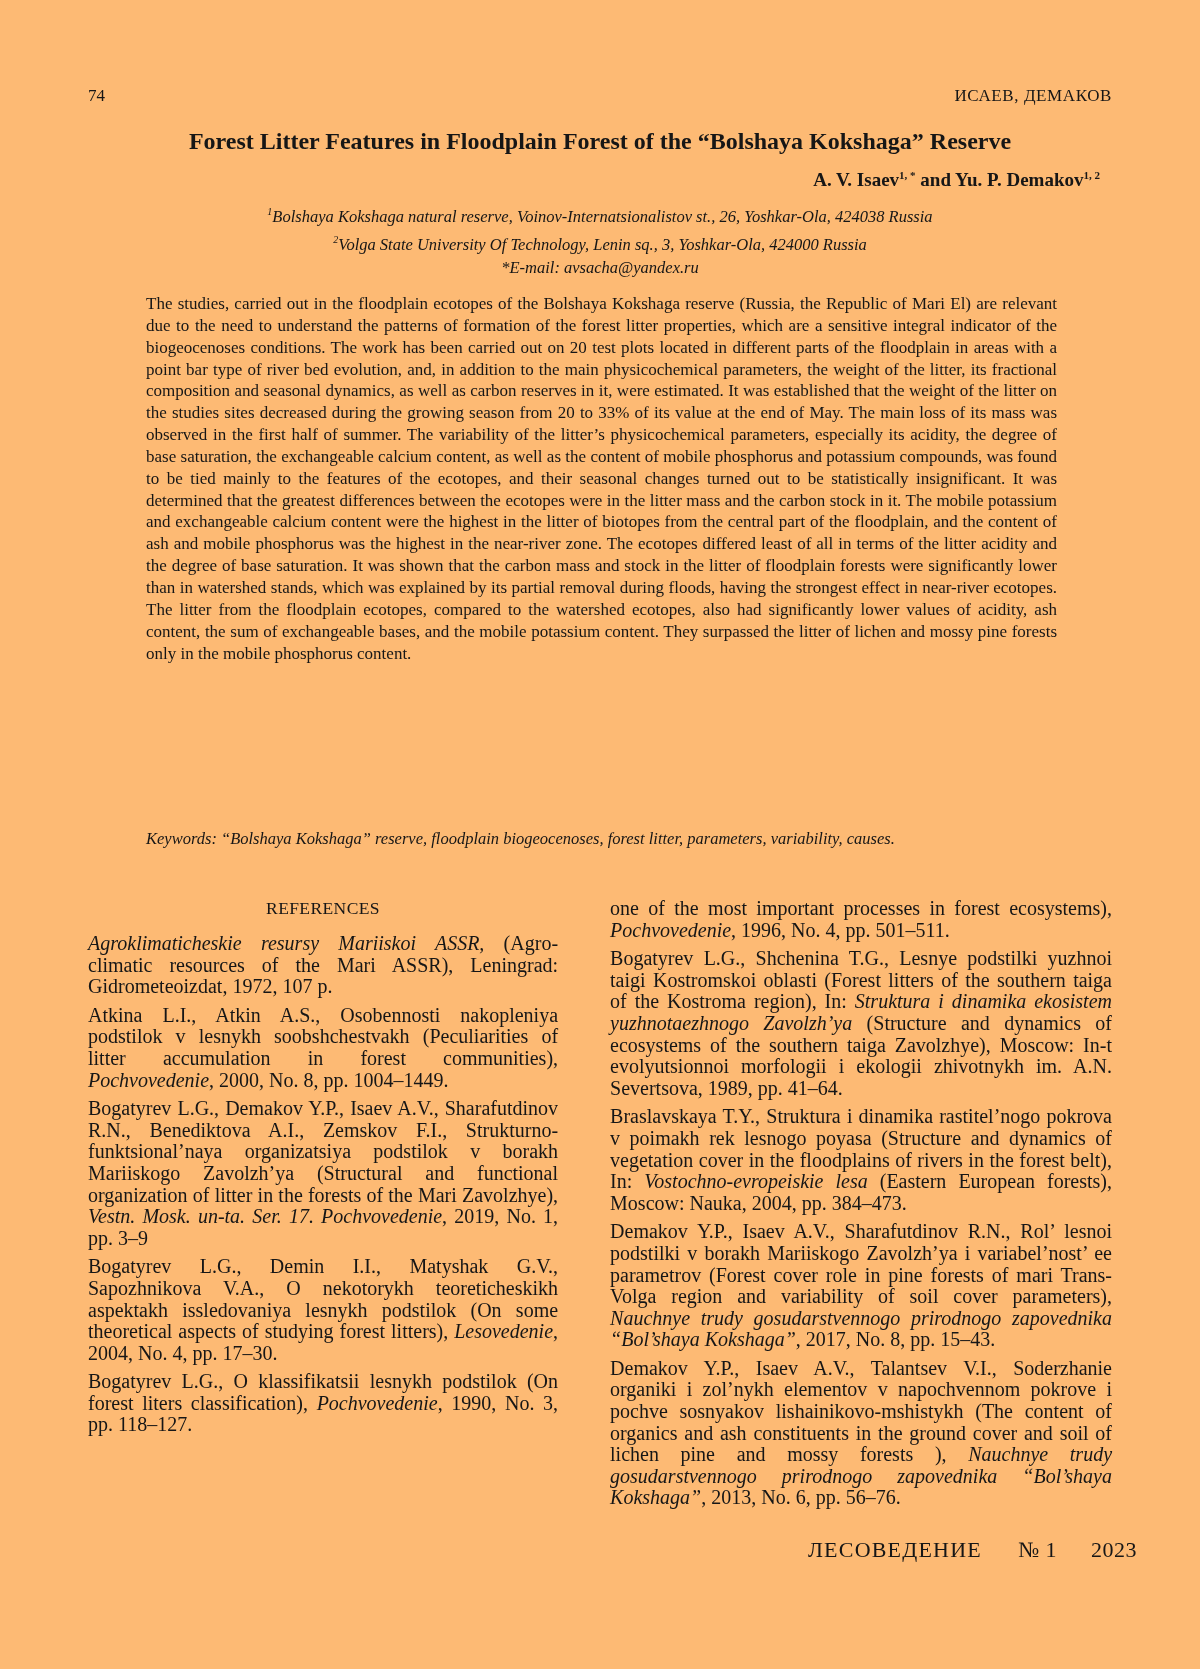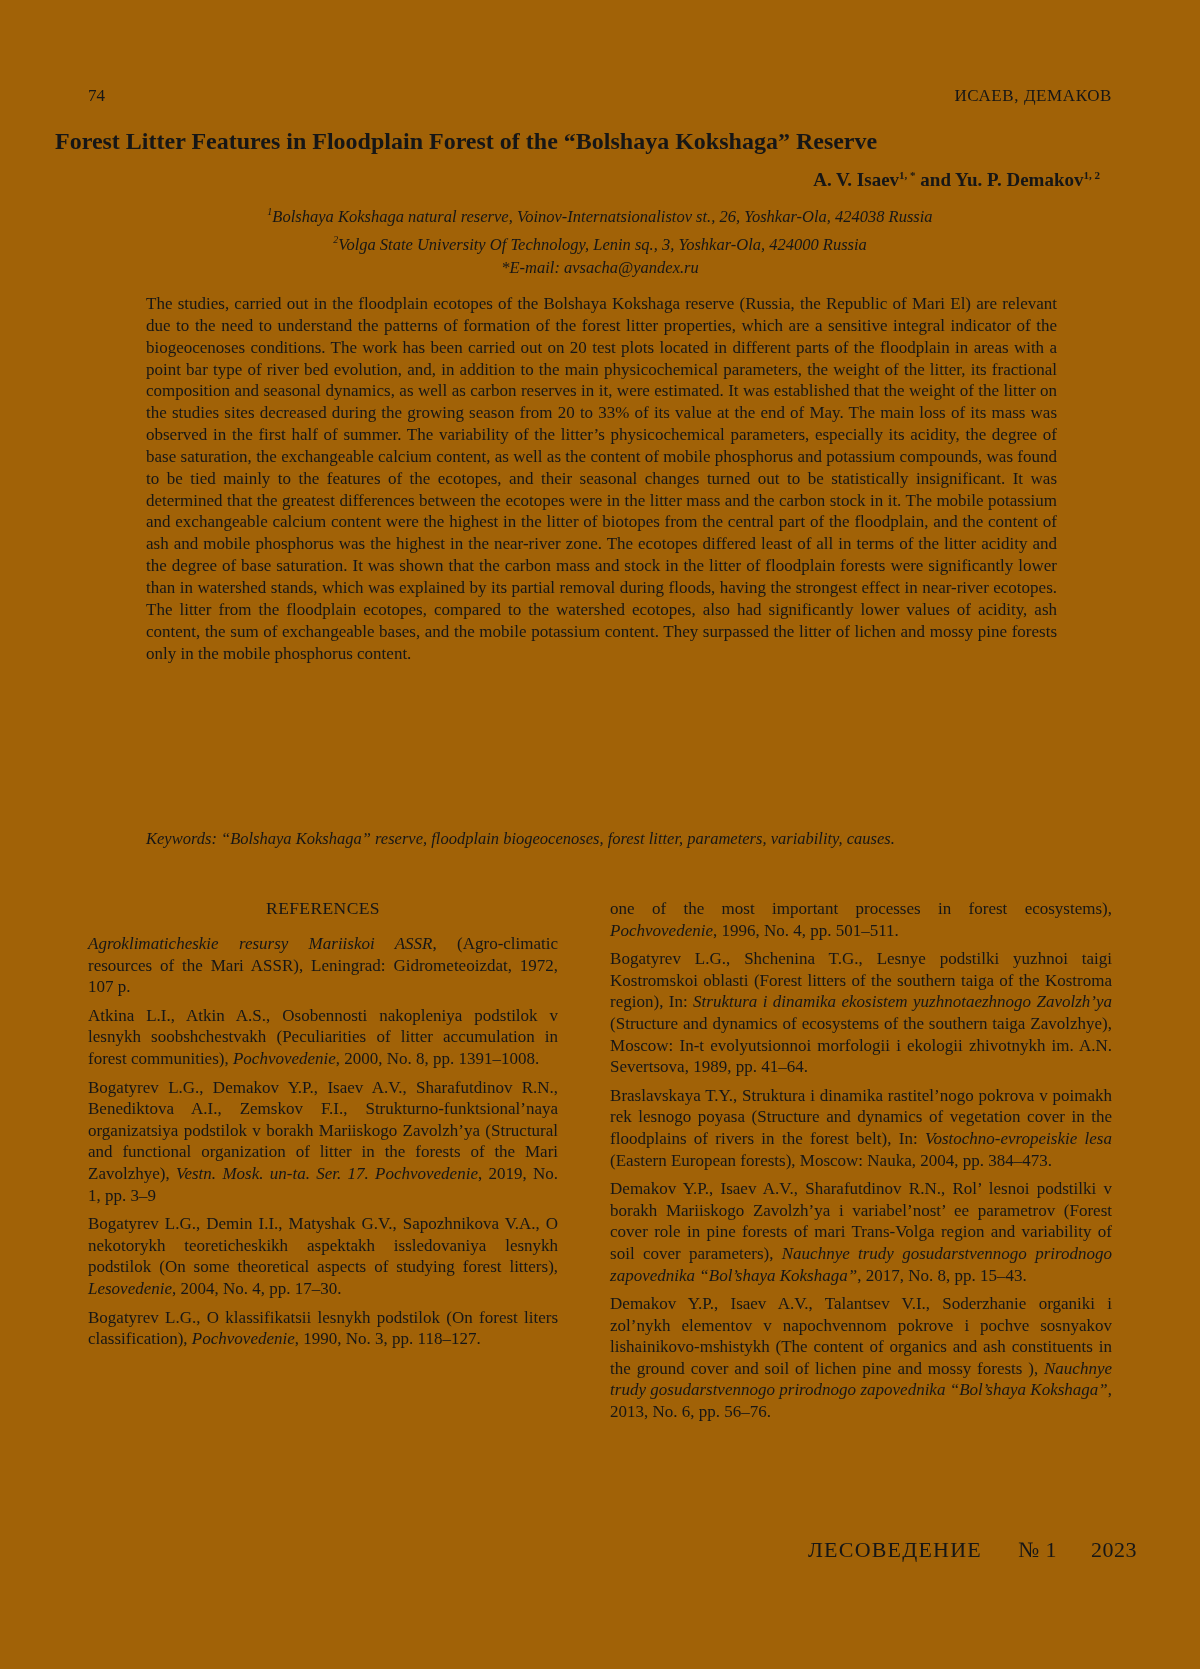--- a/index.html
+++ b/index.html
@@ -1,31 +1,31 @@
 <!DOCTYPE html>
 <html><head>
 <meta charset="utf-8">
 <style>
   html,body { margin:0; padding:0; background:#e8e8e8; }
   .page {
     position:relative;
     width:1200px; height:1669px;
     margin:0 auto;
-    background:#a16207;
+    background:#fdba74;
     font-family:"Liberation Serif", serif;
     color:#161616;
     overflow:hidden;
   }
   .head-row { position:absolute; top:86px; left:88px; right:88px; height:22px; font-size:17px; }
   .page-num { position:absolute; left:0; top:0; }
   .running-head { display:block; text-align:right; letter-spacing:0.6px; }
 
   .title {
     position:absolute; top:126px; left:55px; right:55px;
-    margin:0; 
+    margin:0; text-align:center;
     font-size:24px; font-weight:700; line-height:30px;
   }
   .authors {
     position:absolute; top:169px; left:100px; right:100px;
     text-align:right; font-size:19px; font-weight:700;
   }
   .authors sup { font-size:11px; }
   .affils {
     position:absolute; top:200px; left:80px; right:80px;
     text-align:center; font-style:italic; font-size:16.5px; line-height:23.5px;
@@ -46,21 +46,21 @@
     display:flex;
   }
   .col-left  { width:472px; margin-right:52px; }
   .col-right { width:504px; padding-top:5px; }
   .refs-heading {
     text-align:center; font-size:17.5px; letter-spacing:0.4px;
     margin:5px 0 14px 0;
   }
   .ref {
     margin:0 0 7px 0;
-    font-size:17px; line-height:21.6px; text-align:justify;
+    font-size:20px; line-height:21.6px; text-align:justify;
   }
   .ref i { font-style:italic; }
 
   .footer {
     position:absolute; top:1537px; left:808px;
     font-size:22px; letter-spacing:1.2px; white-space:nowrap;
   }
   .f-issue { margin-left:36px; letter-spacing:0.5px; }
   .f-year  { margin-left:34px; letter-spacing:0.5px; }
 </style>
@@ -88,21 +88,21 @@
 
   <p class="abstract">The studies, carried out in the floodplain ecotopes of the Bolshaya Kokshaga reserve (Russia, the Republic of Mari El) are relevant due to the need to understand the patterns of formation of the forest litter properties, which are a sensitive integral indicator of the biogeocenoses conditions. The work has been carried out on 20 test plots located in different parts of the floodplain in areas with a point bar type of river bed evolution, and, in addition to the main physicochemical parameters, the weight of the litter, its fractional composition and seasonal dynamics, as well as carbon reserves in it, were estimated. It was established that the weight of the litter on the studies sites decreased during the growing season from 20 to 33% of its value at the end of May. The main loss of its mass was observed in the first half of summer. The variability of the litter’s physicochemical parameters, especially its acidity, the degree of base saturation, the exchangeable calcium content, as well as the content of mobile phosphorus and potassium compounds, was found to be tied mainly to the features of the ecotopes, and their seasonal changes turned out to be statistically insignificant. It was determined that the greatest differences between the ecotopes were in the litter mass and the carbon stock in it. The mobile potassium and exchangeable calcium content were the highest in the litter of biotopes from the central part of the floodplain, and the content of ash and mobile phosphorus was the highest in the near-river zone. The ecotopes differed least of all in terms of the litter acidity and the degree of base saturation. It was shown that the carbon mass and stock in the litter of floodplain forests were significantly lower than in watershed stands, which was explained by its partial removal during floods, having the strongest effect in near-river ecotopes. The litter from the floodplain ecotopes, compared to the watershed ecotopes, also had significantly lower values of acidity, ash content, the sum of exchangeable bases, and the mobile potassium content. They surpassed the litter of lichen and mossy pine forests only in the mobile phosphorus content.</p>
 
   <p class="keywords"><i>Keywords:</i><i> “Bolshaya Kokshaga” reserve, floodplain biogeocenoses, forest litter, parameters, variability, causes.</i></p>
 
   <div class="refs">
     <div class="col-left">
       <div class="refs-heading">REFERENCES</div>
       <div id="refs-left">
           <p class="ref"><i>Agroklimaticheskie resursy Mariiskoi ASSR,</i><span> (Agro-climatic resources of the Mari ASSR), Leningrad: Gidrometeoizdat, 1972, 107 p.</span></p>
-          <p class="ref"><span>Atkina L.I., Atkin A.S., Osobennosti nakopleniya podstilok v lesnykh soobshchestvakh (Peculiarities of litter accumulation in forest communities), </span><i>Pochvovedenie</i><span>, 2000, No. 8, pp. 1391–1008.</span></p>
+          <p class="ref"><span>Atkina L.I., Atkin A.S., Osobennosti nakopleniya podstilok v lesnykh soobshchestvakh (Peculiarities of litter accumulation in forest communities), </span><i>Pochvovedenie</i><span>, 2000, No. 8, pp. 1004–1449.</span></p>
           <p class="ref"><span>Bogatyrev L.G., Demakov Y.P., Isaev A.V., Sharafutdinov R.N., Benediktova A.I., Zemskov F.I., Strukturno-funktsional’naya organizatsiya podstilok v borakh Mariiskogo Zavolzh’ya (Structural and functional organization of litter in the forests of the Mari Zavolzhye), </span><i>Vestn. Mosk. un-ta. Ser. 17. Pochvovedenie</i><span>, 2019, No. 1, pp. 3–9</span></p>
           <p class="ref"><span>Bogatyrev L.G., Demin I.I., Matyshak G.V., Sapozhnikova V.A., O nekotorykh teoreticheskikh aspektakh issledovaniya lesnykh podstilok (On some theoretical aspects of studying forest litters), </span><i>Lesovedenie</i><span>, 2004, No. 4, pp. 17–30.</span></p>
           <p class="ref"><span>Bogatyrev L.G., O klassifikatsii lesnykh podstilok (On forest liters classification), </span><i>Pochvovedenie</i><span>, 1990, No. 3, pp. 118–127.</span></p>
         </div>
     </div>
     <div class="col-right">
       <div id="refs-right">
           <p class="ref"><span>one of the most important processes in forest ecosystems), </span><i>Pochvovedenie</i><span>, 1996, No. 4, pp. 501–511.</span></p>
           <p class="ref"><span>Bogatyrev L.G., Shchenina T.G., Lesnye podstilki yuzhnoi taigi Kostromskoi oblasti (Forest litters of the southern taiga of the Kostroma region), In: </span><i>Struktura i dinamika ekosistem yuzhnotaezhnogo Zavolzh’ya</i><span> (Structure and dynamics of ecosystems of the southern taiga Zavolzhye), Moscow: In-t evolyutsionnoi morfologii i ekologii zhivotnykh im. A.N. Severtsova, 1989, pp. 41–64.</span></p>
           <p class="ref"><span>Braslavskaya T.Y., Struktura i dinamika rastitel’nogo pokrova v poimakh rek lesnogo poyasa (Structure and dynamics of vegetation cover in the floodplains of rivers in the forest belt), In: </span><i>Vostochno-evropeiskie lesa</i><span> (Eastern European forests), Moscow: Nauka, 2004, pp. 384–473.</span></p>

